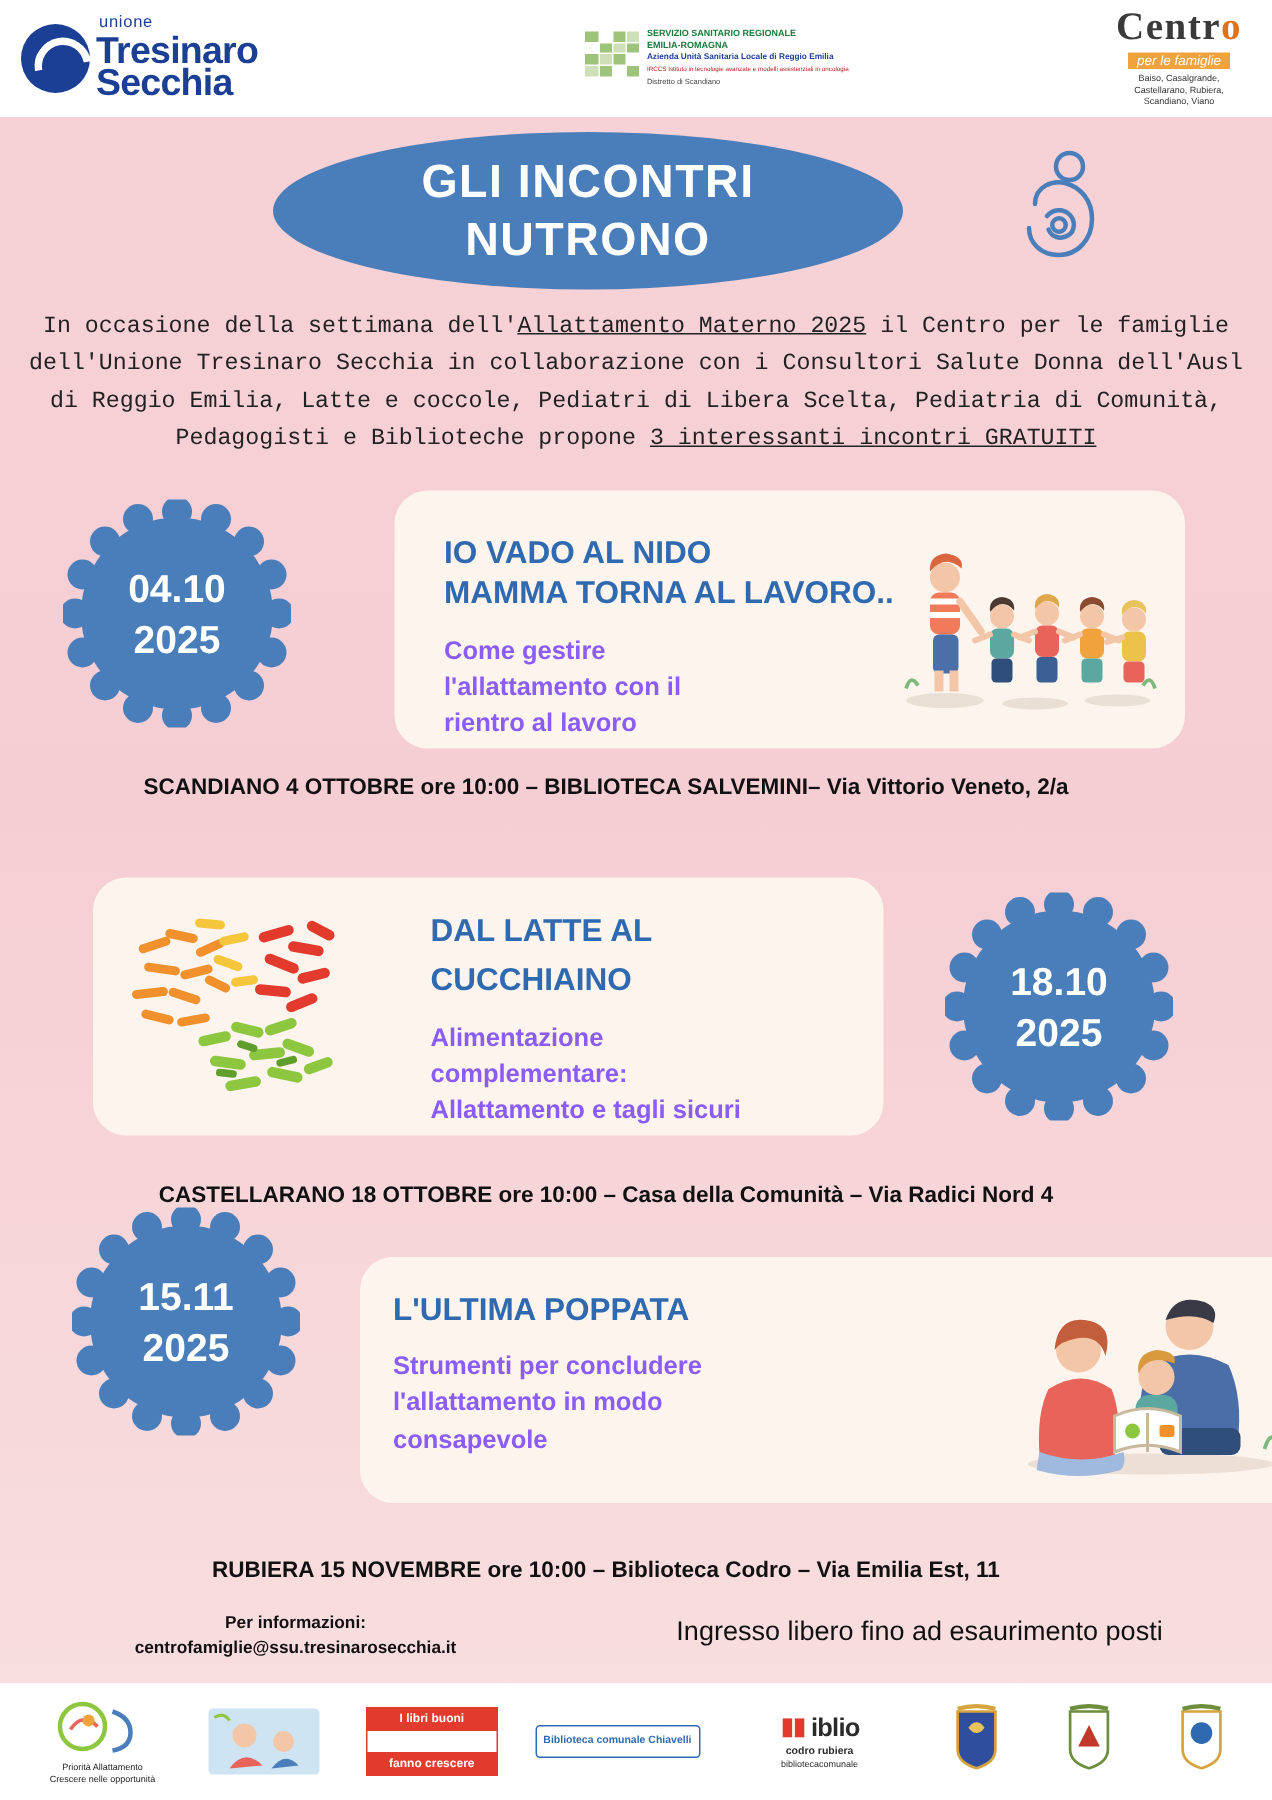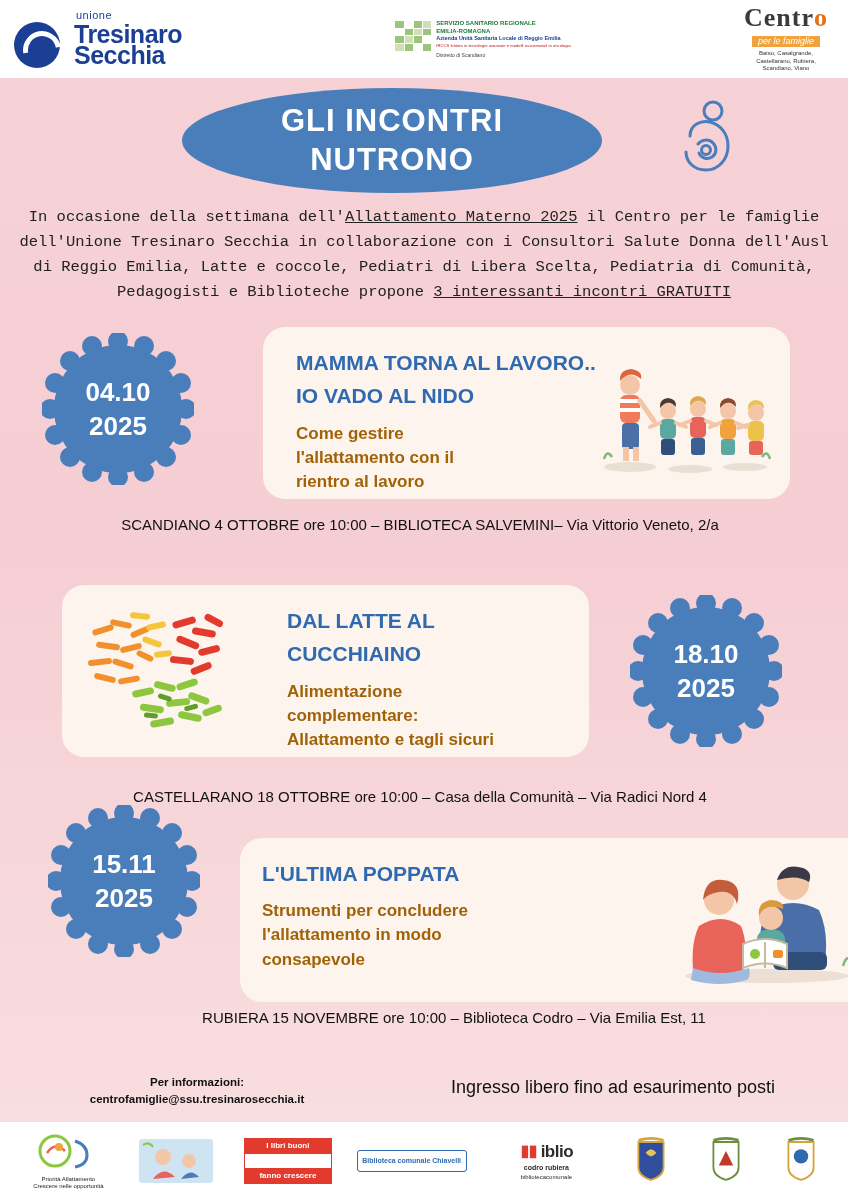--- a/index.html
+++ b/index.html
@@ -30,22 +30,22 @@
     height: 78px;
     background: #ffffff;
     display: flex;
     align-items: center;
     justify-content: space-between;
     padding: 0 14px;
     box-sizing: border-box;
   }
   .logo-unione {
     display: flex;
-    align-items: flex-end;
-    gap: 14px;
+    align-items: center;
+    gap: 4px;
   }
   .logo-swirl {
     width: 46px; height: 46px;
     border-radius: 50%;
     background: #1b3f94;
     position: relative;
     flex: 0 0 auto;
   }
   .logo-swirl::before {
     content: "";
@@ -211,36 +211,35 @@
   .badge svg { position: absolute; inset: 0; }
   .badge .badge-text { position: relative; z-index: 2; }
 
   .card-title {
     color: #2f6ab0;
     font-weight: bold;
     font-size: 21px;
     line-height: 1.3;
   }
   .card-sub {
-    color: #a16207;
+    color: #8b5cf6;
     font-weight: bold;
     font-size: 17px;
     line-height: 1.42;
     margin-top: 12px;
   }
 
   .venue {
     position: absolute;
     width: 808px;
     left: 0;
     text-align: center;
-    font-weight: normal;
+    font-weight: bold;
     font-size: 15px;
     color: #111;
-    margin-left: 16px;
   }
 
   
   .info-block {
     position: absolute;
     left: 62px;
     top: 1074px;
     width: 270px;
     text-align: center;
     font-size: 11.5px;
@@ -372,22 +371,22 @@
       </g>
     </svg>
     <div class="badge-text">
       <div>04.10</div>
       <div>2025</div>
     </div>
   </div>
 
   <div class="card" style="left:263px; top:327px; width:527px; height:172px;">
     <div style="position:absolute; left:33px; top:22px; width:300px;">
+      <div class="card-title" style="margin-top:6px;">IO VADO AL NIDO</div>
       <div class="card-title">MAMMA TORNA AL LAVORO..</div>
-      <div class="card-title" style="margin-top:6px;">IO VADO AL NIDO</div>
       <div class="card-sub" style="white-space:pre-line;">Come gestire
 l'allattamento con il
 rientro al lavoro</div>
     </div>
     <div style="position:absolute; right:10px; top:32px; width:190px; height:120px;">
       <svg viewBox="0 0 190 120" width="190" height="120">
         <ellipse cx="40" cy="108" rx="26" ry="5" fill="#eadfd5"></ellipse>
         <ellipse cx="100" cy="110" rx="22" ry="4" fill="#eadfd5"></ellipse>
         <ellipse cx="155" cy="108" rx="22" ry="4" fill="#eadfd5"></ellipse>
 
@@ -590,21 +589,21 @@
           <path d="M76 96 q22 -10 44 0 l0 24 q-22 -9 -44 0z" fill="#ffffff" stroke="#c8b89c" stroke-width="2"></path>
           <path d="M98 94 l0 26" stroke="#c8b89c" stroke-width="2"></path>
           <circle cx="88" cy="106" r="5" fill="#8dc63f"></circle>
           <rect x="106" y="102" width="10" height="8" rx="2" fill="#f0912e"></rect>
         </g>
         <path d="M176 118 q4 -14 10 -3" stroke="#7db87d" stroke-width="2.5" fill="none"></path>
       </svg>
     </div>
   </div>
 
-  <div class="venue" style="top:1009px;padding-left:34px;">RUBIERA 15 NOVEMBRE ore 10:00 – Biblioteca Codro – Via Emilia Est, 11</div>
+  <div class="venue" style="top:1038px;">RUBIERA 15 NOVEMBRE ore 10:00 – Biblioteca Codro – Via Emilia Est, 11</div>
 
   <div class="info-block">
     <div>Per informazioni:</div>
     <div>centrofamiglie@ssu.tresinarosecchia.it</div>
   </div>
 
   <div class="free-entry">Ingresso libero fino ad esaurimento posti</div>
 
   <div class="footer-band">
 

